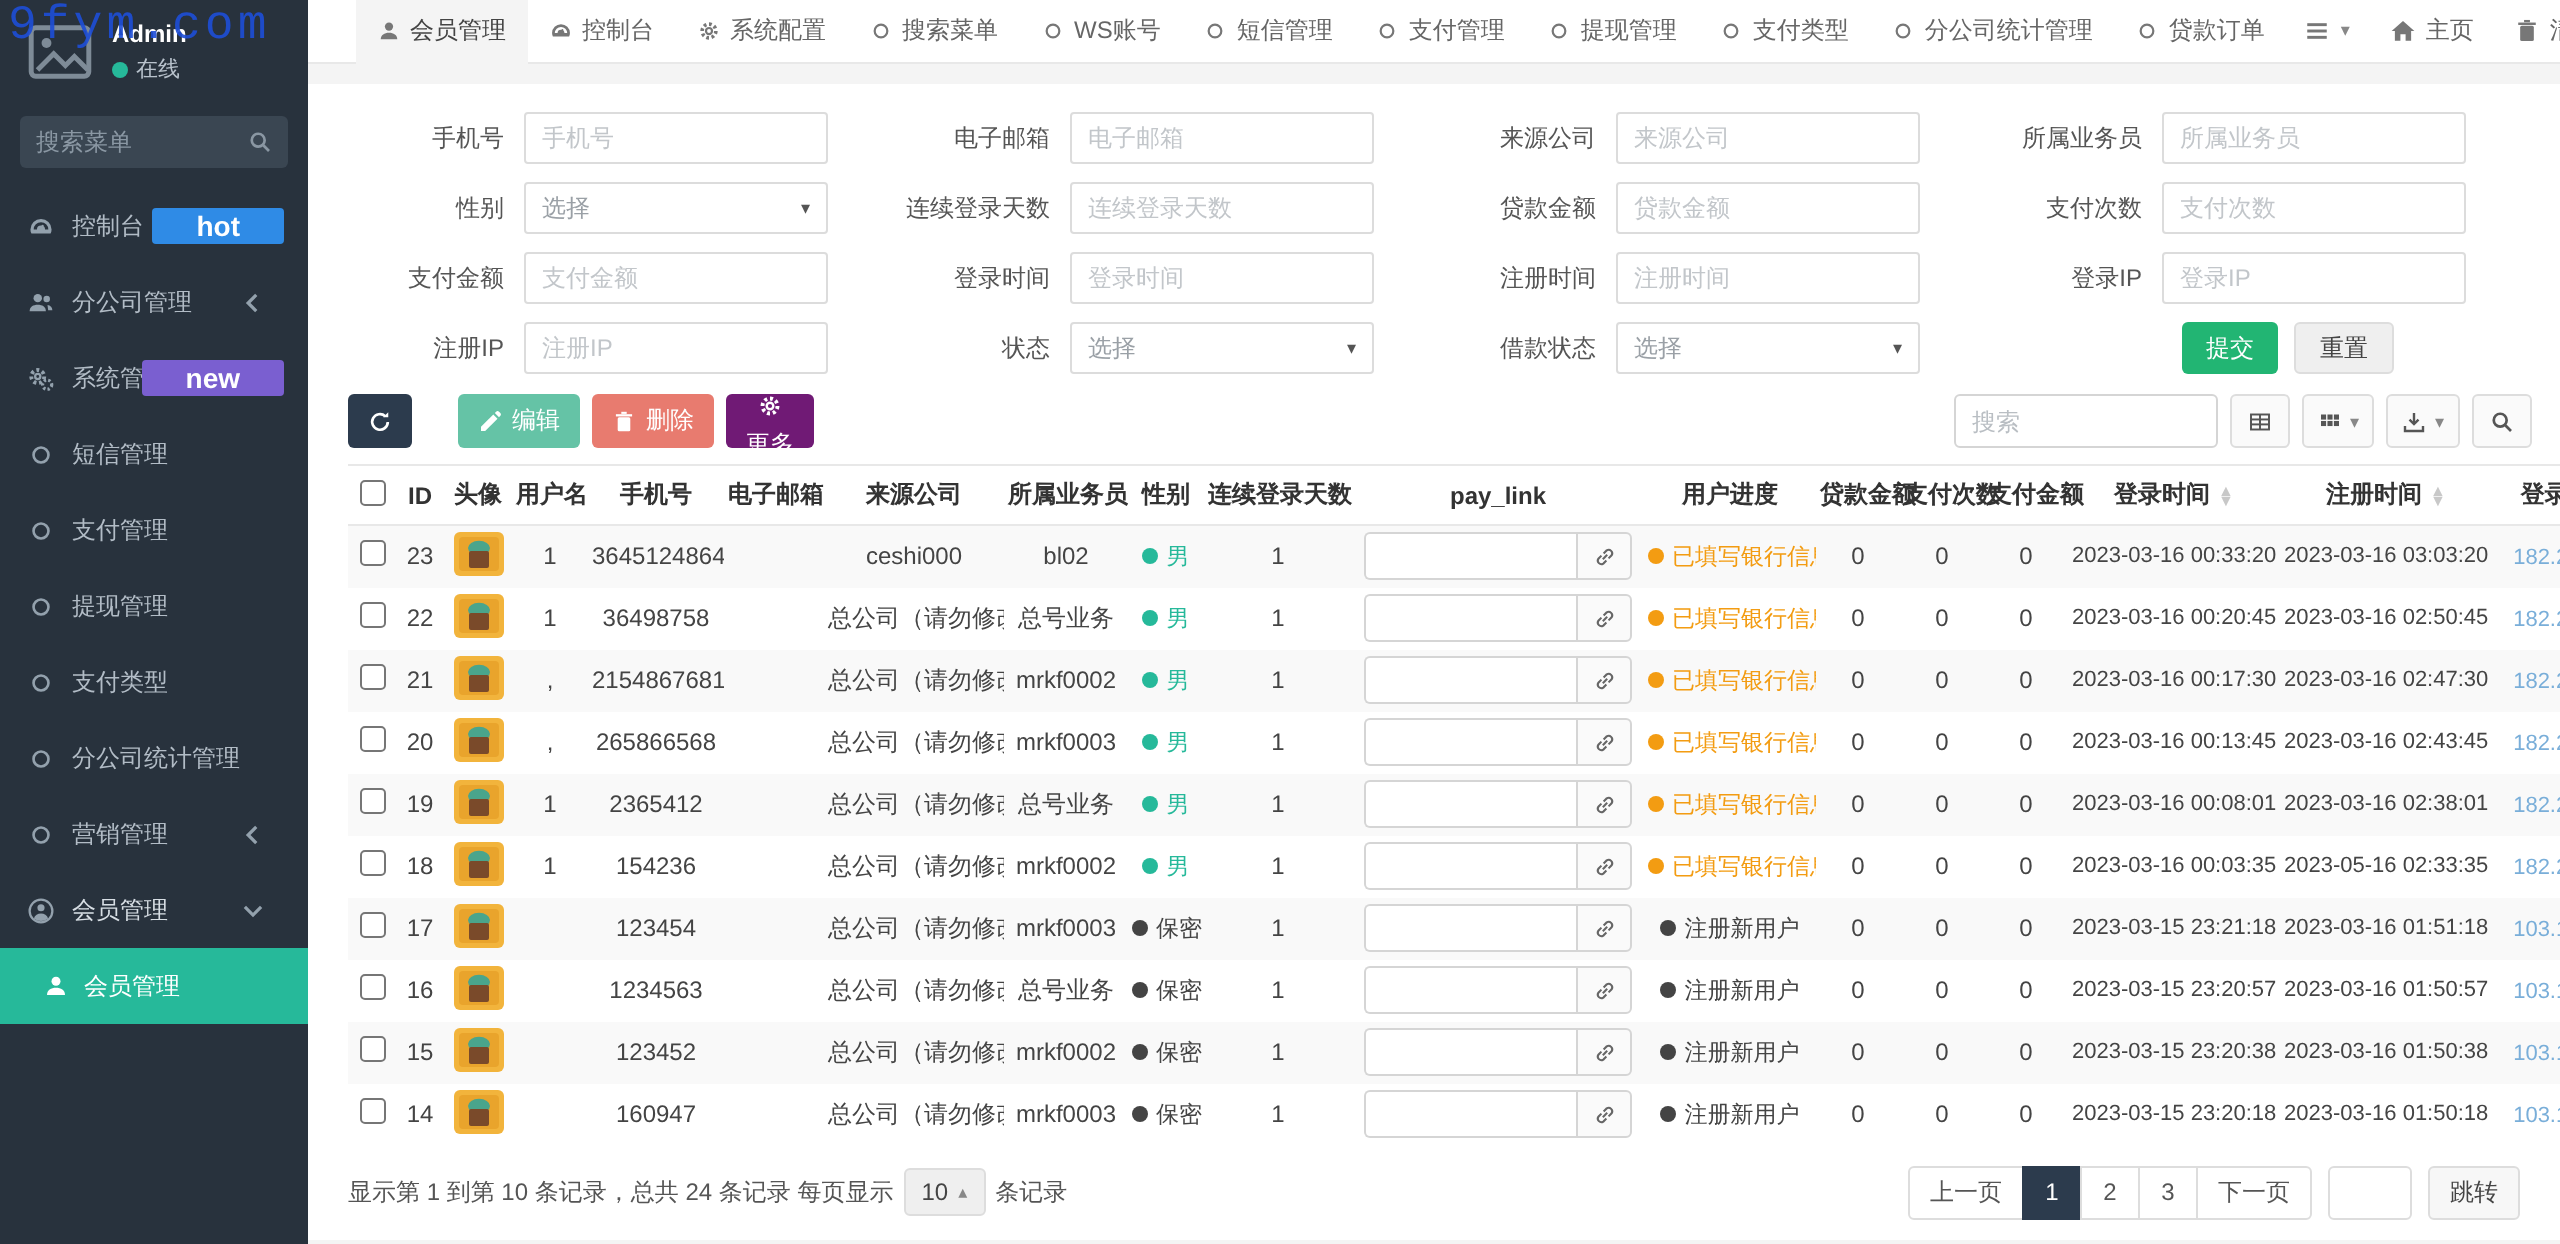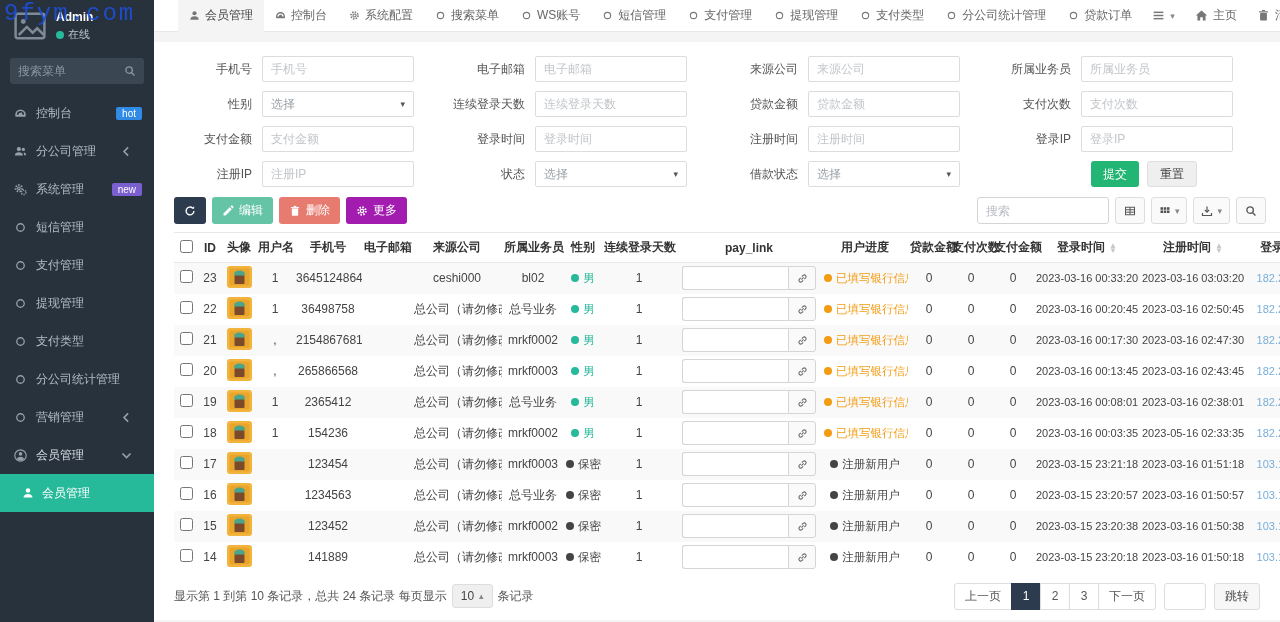--- a/index.html
+++ b/index.html
@@ -19,21 +19,21 @@
   .profile .pstat { font-size:11px; color:#b8c2cc; display:flex; align-items:center; gap:4px; }
   .dot { width:8px; height:8px; border-radius:50%; display:inline-block; }
   .side-search { margin:4px 10px 10px; background:#3a4652; border-radius:3px; height:26px; display:flex; align-items:center; padding:0 8px; }
   .side-search input { flex:1; background:transparent; border:0; outline:none; color:#c3ccd4; font-size:12px; width:90px; }
   .side-search input::placeholder { color:#8a97a3; }
   .side-search .ic { color:#8a97a3; font-size:12px; }
   .menu { list-style:none; }
   .side-item { height:38px; display:flex; align-items:center; padding:0 12px 0 14px; font-size:12px; color:#b2bcc6; cursor:pointer; }
   .side-item .ic { font-size:13px; margin-right:9px; color:#93a1ad; }
   .side-item .lbl { flex:1; white-space:nowrap; overflow:hidden; }
-  .badge { font-size:10px; color:#fff; border-radius:2px; padding:1px 6px; font-weight:normal; }
+  .badge { font-size:14px; color:#fff; border-radius:2px; padding:1px 22px; font-weight:bold; }
   .chev { color:#8a97a3; font-size:10px; }
   .side-item.active-parent { color:#d7dee4; }
   .sub-item { height:38px; display:flex; align-items:center; padding:0 12px 0 22px; font-size:12px; color:#fff; }
   .sub-item.active { background:#26b99a; }
   .sub-item .ic { font-size:12px; margin-right:8px; }
 
   .wm { position:absolute; top:0px; left:4px; z-index:60; font-family:Liberation Mono, monospace; font-size:24px; color:#1d4ed8; opacity:.9; letter-spacing:2px; pointer-events:none; }
 
   
   .main { flex:1; display:flex; flex-direction:column; background:#f4f4f4; min-width:0; }
@@ -478,40 +478,40 @@
 
         <div class="toolbar">
           <button class="tbtn" id="btn-refresh" style="background: rgb(44, 59, 77);">
             <span class="ic">
                 <svg viewBox="0 0 16 16" fill="none" stroke="currentColor">
                   <path d="M13.2 8A5.2 5.2 0 1 1 11.5 4.1" stroke-width="1.8"></path>
                   <path d="M13.5 1.5v3.4h-3.4" fill="currentColor" stroke="none"></path>
                 </svg>
               </span>
           </button>
-          <button class="tbtn" id="btn-edit" style="background: rgb(101, 195, 166);">
+          <button class="tbtn" id="btn-edit" style="background: rgb(101, 195, 166); margin-left: 17px;">
             <span class="ic">
                 <svg viewBox="0 0 16 16" fill="currentColor">
                   <path d="M2 11.2 10.2 3l2.8 2.8L4.8 14H2z"></path>
                   <path d="M11.2 2l.9-.9c.5-.5 1.4-.5 1.9 0l.9.9c.5.5.5 1.4 0 1.9l-.9.9z"></path>
                 </svg>
               </span>
             <span>编辑</span>
           </button>
           <button class="tbtn" id="btn-delete" style="background: rgb(232, 123, 111);">
             <span class="ic">
                 <svg viewBox="0 0 16 16" fill="currentColor">
                   <rect x="3.8" y="4.8" width="8.4" height="9.4" rx="1"></rect>
                   <rect x="2.6" y="2.8" width="10.8" height="1.5"></rect>
                   <rect x="6.2" y="1.2" width="3.6" height="1.4"></rect>
                 </svg>
               </span>
             <span>删除</span>
           </button>
-          <button class="tbtn" id="btn-more" style="background: #a21caf;">
+          <button class="tbtn" id="btn-more" style="background: #701a75; flex-direction: column;">
             <span class="ic">
                 <svg viewBox="0 0 16 16" fill="none" stroke="currentColor">
                   <circle cx="8" cy="8" r="5" stroke-width="2.6" stroke-dasharray="2 1.9"></circle>
                   <circle cx="8" cy="8" r="2.2" stroke-width="1.6"></circle>
                 </svg>
               </span>
             <span>更多</span>
           </button>
           <div class="tb-right">
             <input class="tb-search" placeholder="搜索" style="">
@@ -949,21 +949,21 @@
                 <tr>
                   <td><input type="checkbox" style=""></td>
                   <td>14</td>
                   <td><span class="avatar ic" style="width:25px;height:22px"><svg viewBox="0 0 25 22">
                         <rect width="25" height="22" rx="3" fill="#f2b43c"></rect>
                         <rect x="2.5" y="2.5" width="20" height="17" rx="2" fill="#e9a42c"></rect>
                         <ellipse cx="12.5" cy="8" rx="5.5" ry="3.6" fill="#4aa58c"></ellipse>
                         <rect x="7.5" y="9.5" width="10" height="8.5" rx="1" fill="#7a4a2a"></rect>
                       </svg></span></td>
                   <td></td>
-                  <td>141889</td>
+                  <td>160947</td>
                   <td></td>
                   <td>总公司（请勿修改）</td>
                   <td>mrkf0003</td>
                   <td><span class="status" style="color:#444444"><span class="dot" style="background:#444444"></span>保密</span></td>
                   <td>1</td>
                   <td>
                     <span class="paygrp">
                       <input style="">
                       <span class="linkbtn">
                         <span class="ic">

